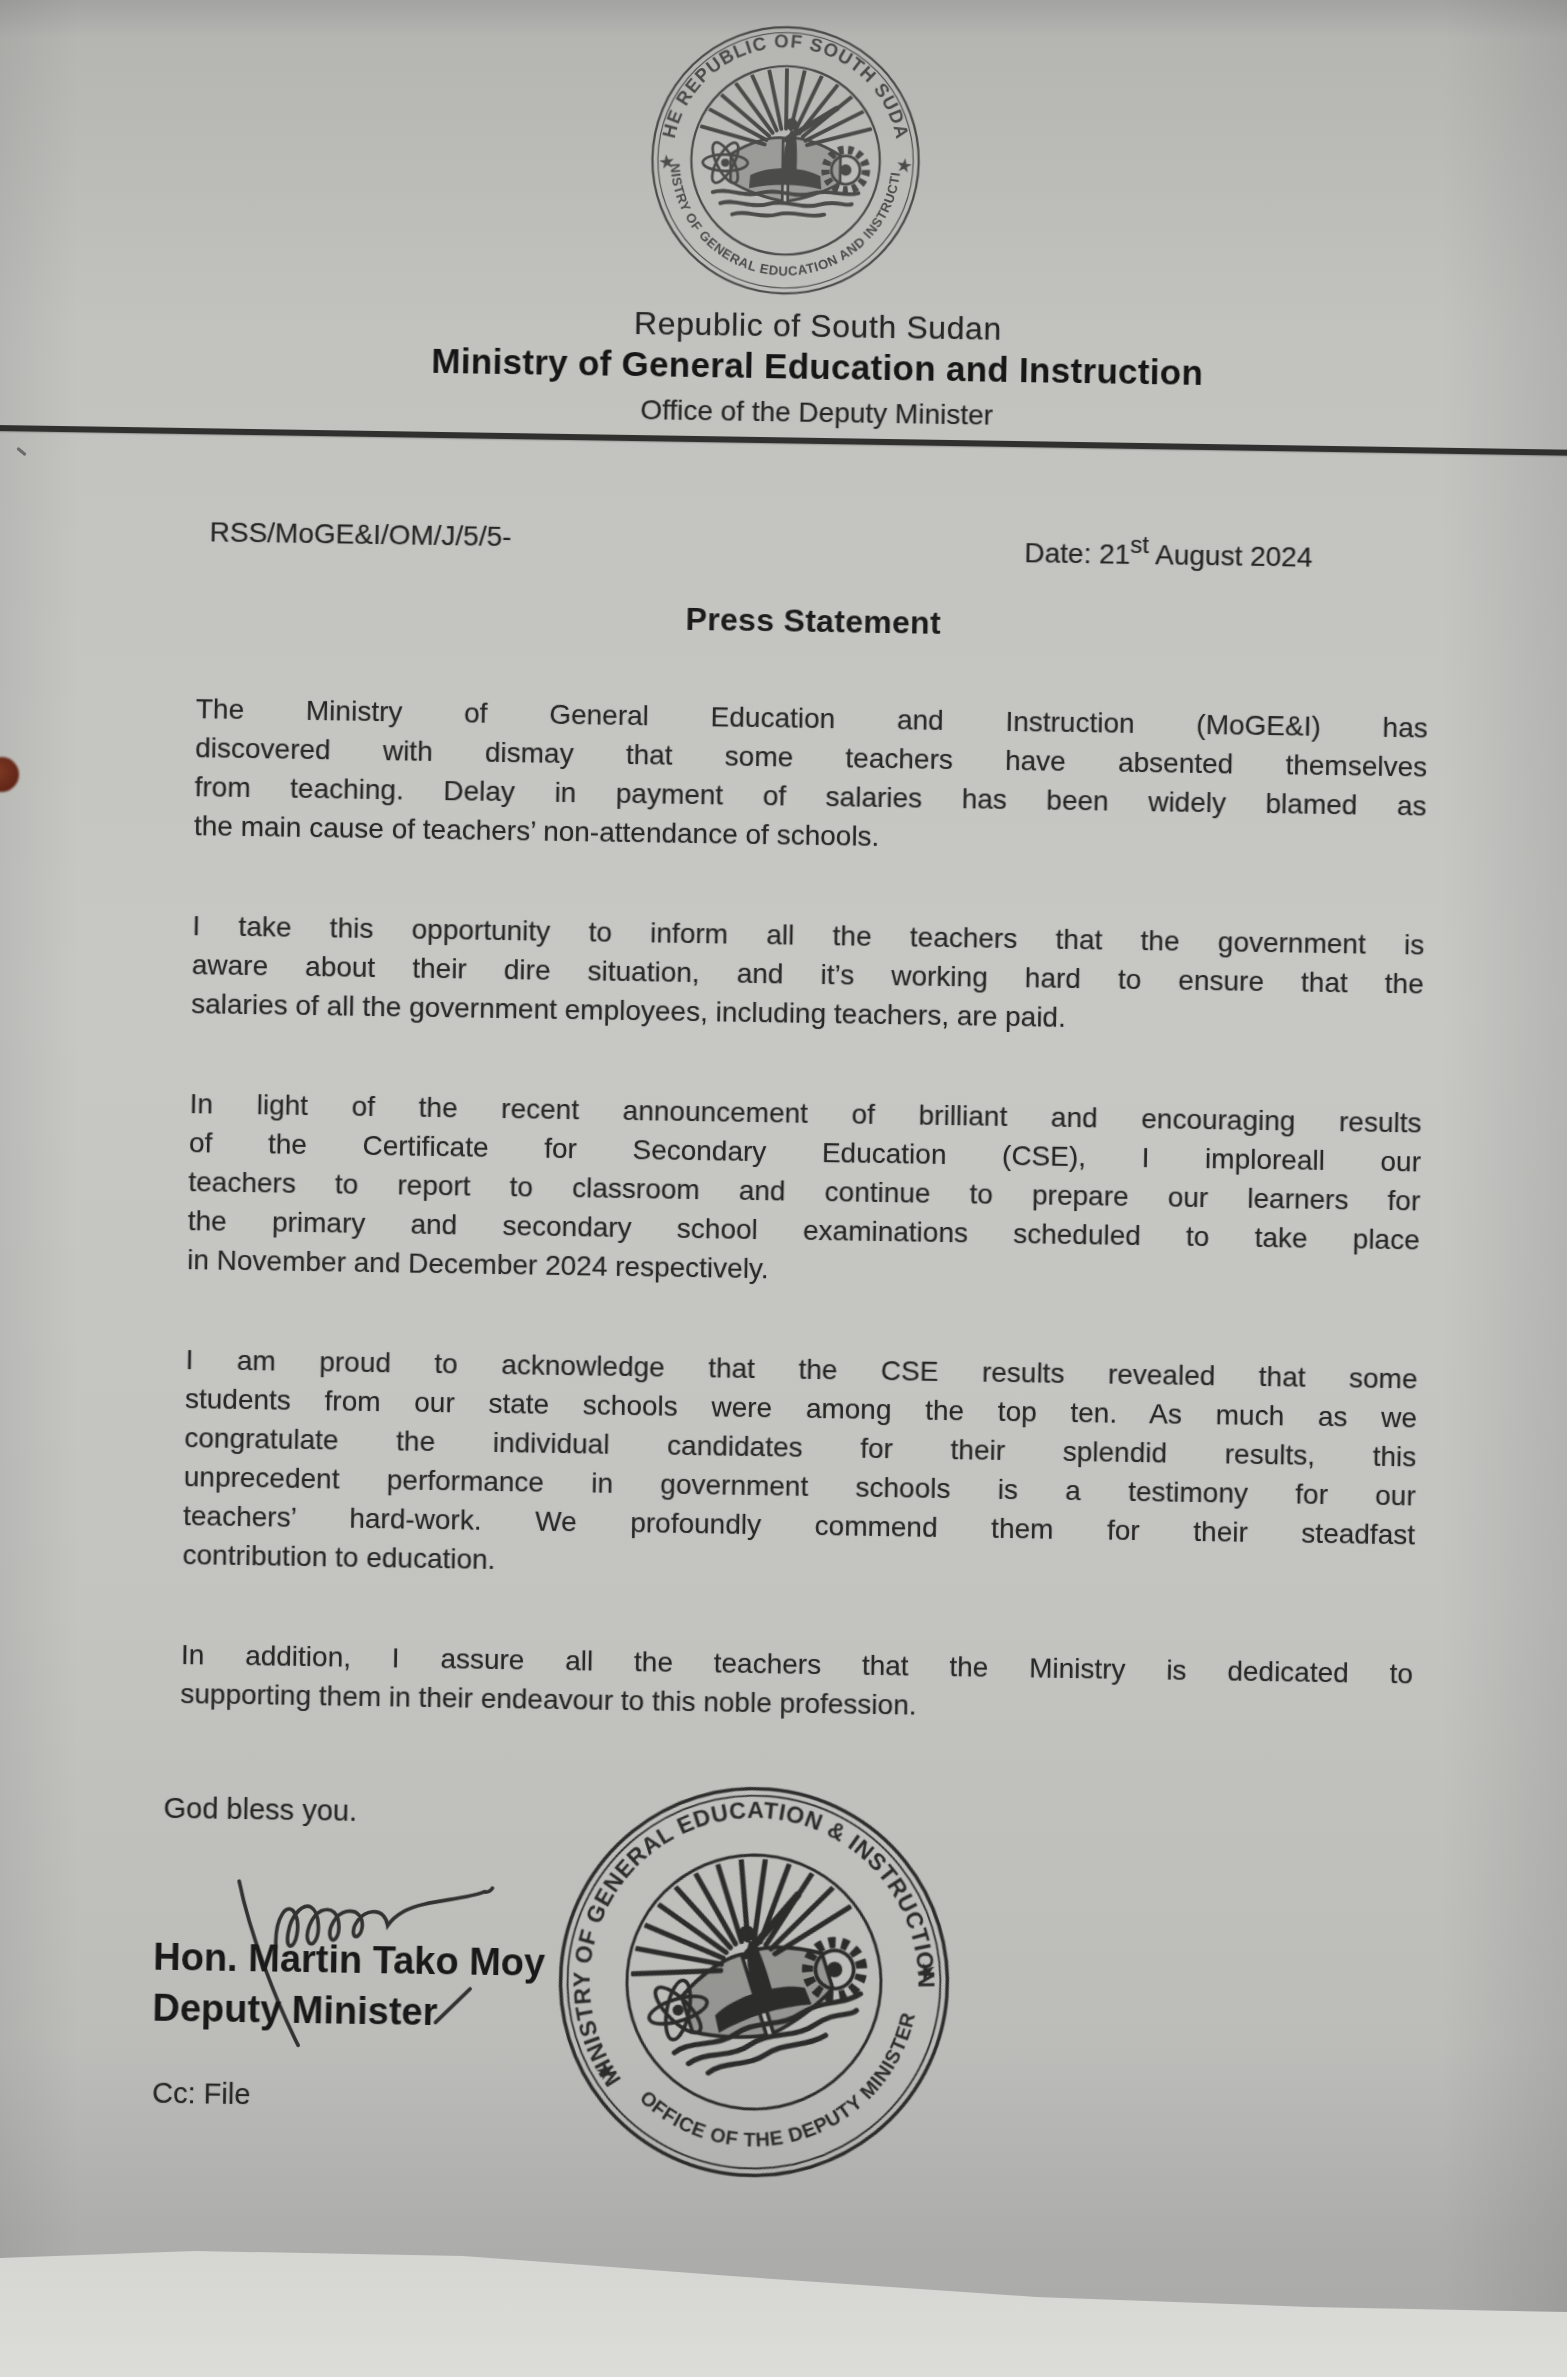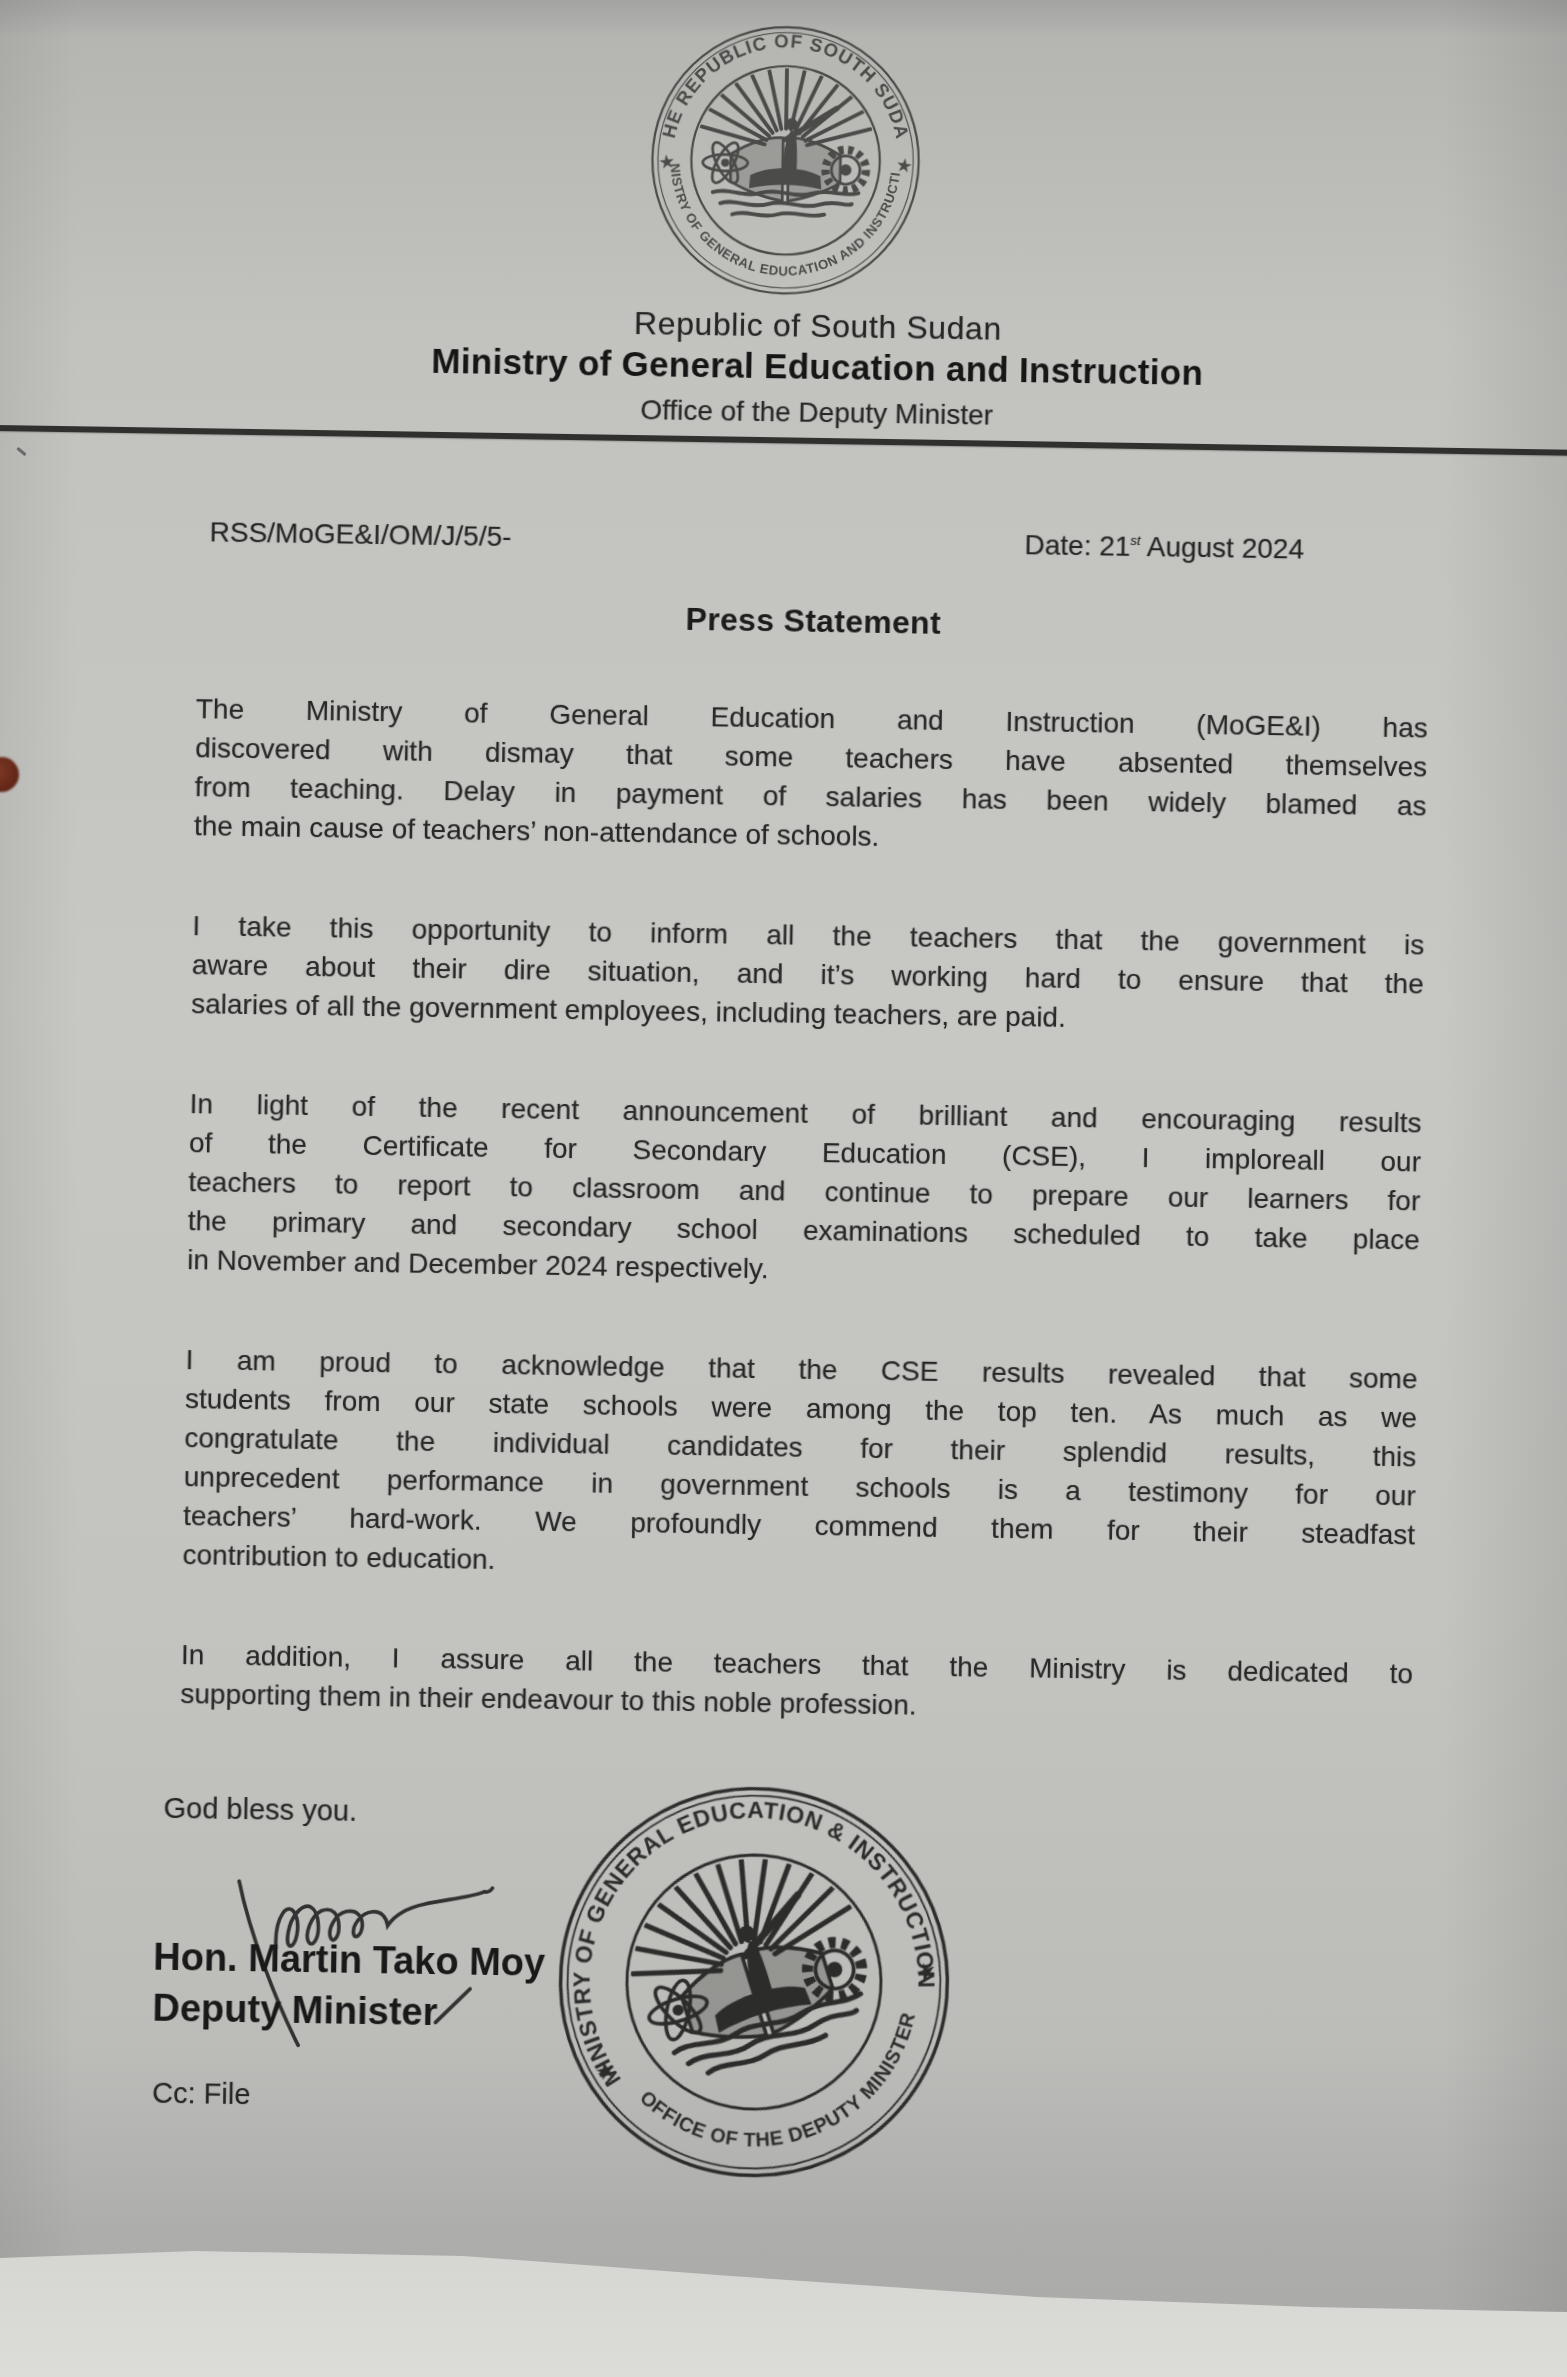--- a/index.html
+++ b/index.html
@@ -33,21 +33,21 @@
   .content{position:absolute;inset:0;transform:rotate(0.9deg);transform-origin:0 0;}
   .soft{color:#262626;text-shadow:0 0 1.2px rgba(40,40,40,.35);}
   .center-col{position:absolute;left:207px;width:1232px;text-align:center;}
   .country{top:295px;font-size:32px;letter-spacing:0.6px;}
   .ministry{top:334px;font-size:35px;font-weight:700;color:#161616;letter-spacing:0.3px;}
   .office{top:384px;font-size:28px;}
   .rule{position:absolute;left:-12.2px;top:425px;width:1596px;height:5.5px;background:#30302e;
         box-shadow:0 1.2px 1.2px rgba(40,40,40,.25);}
   .refline{position:absolute;left:218px;top:513px;font-size:28px;}
   .dateline{position:absolute;left:1033px;top:513px;font-size:28px;}
-  .dateline sup{font-size:13px;vertical-align:11px;font-style:italic;}
+  .dateline sup{font-size:24px;vertical-align:11px;}
   .dateline .suffix{white-space:pre;}
   .doc-title{position:absolute;left:207px;top:590px;width:1232px;text-align:center;
              font-size:32px;font-weight:700;color:#1c1c1c;letter-spacing:0.3px;}
   
   .body-copy{position:absolute;left:207px;top:686px;width:1232px;font-size:28px;color:#272727;}
   .para{margin:0 0 61px 0;}
   .bline{line-height:39px;text-align:justify;text-shadow:0 0 1.2px rgba(40,40,40,.32);}
   .bline.fill{text-align-last:justify;}
   
   .closing{position:absolute;left:192px;top:1789px;font-size:29px;}

